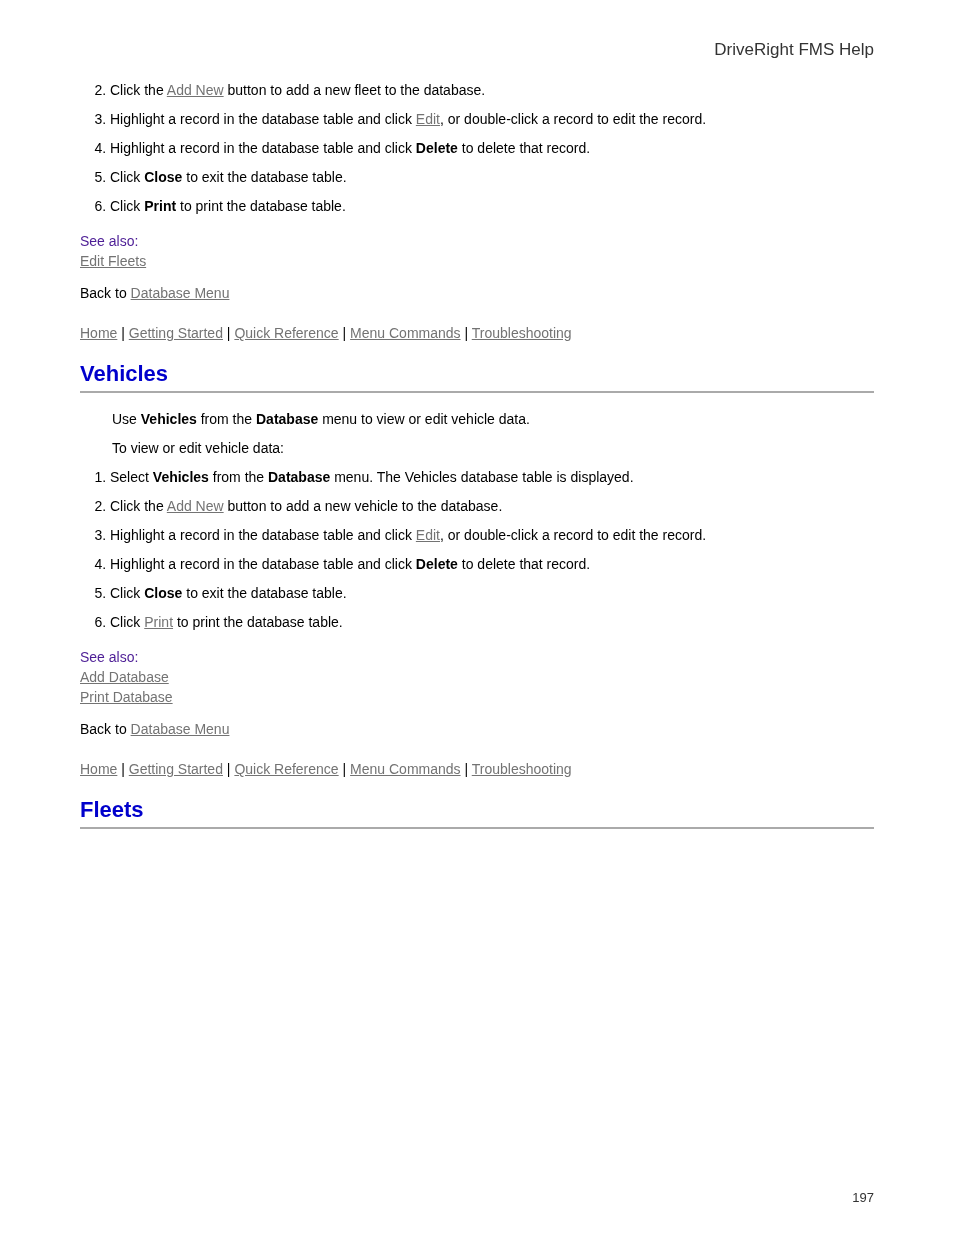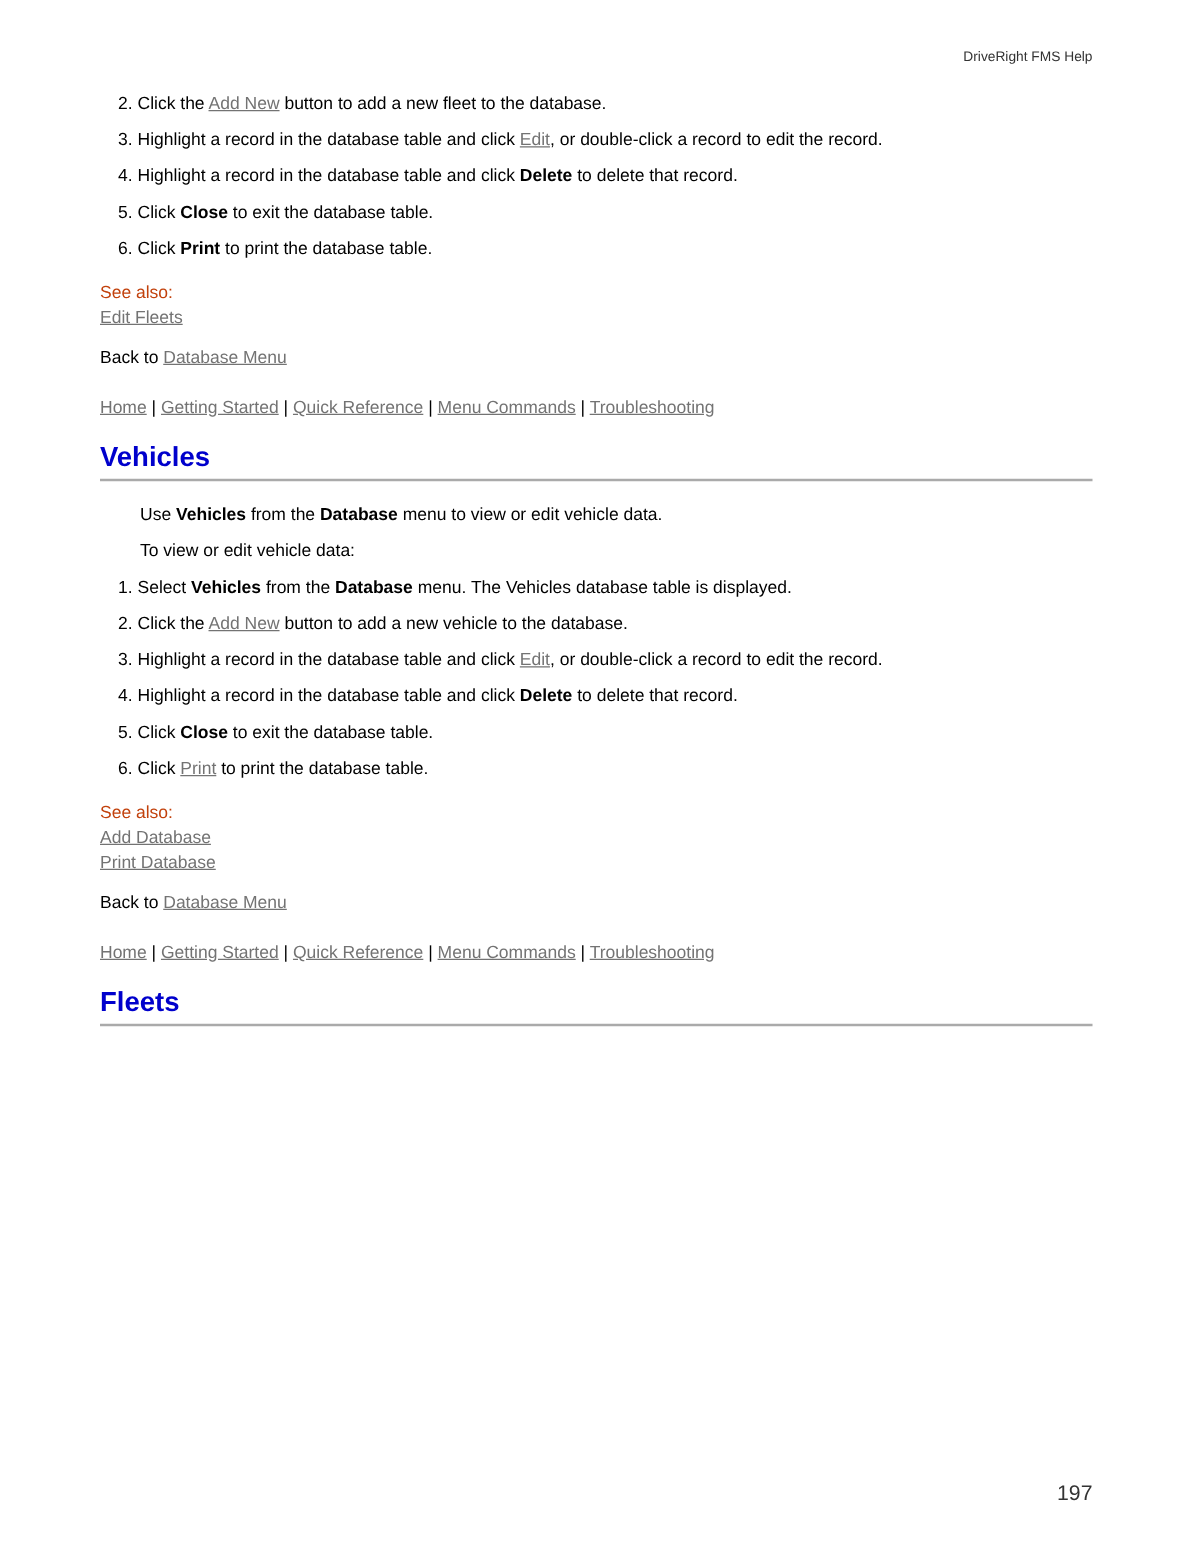--- a/index.html
+++ b/index.html
@@ -10,39 +10,39 @@
       background: #fff;
       width: 954px;
       min-height: 1235px;
       position: relative;
     }
     .page-container {
       padding: 40px 80px 60px 80px;
     }
     .header-right {
       text-align: right;
-      font-size: 11px;
+      font-size: 17px;
       color: #333;
       margin-bottom: 20px;
     }
     .content-section {
       margin-bottom: 10px;
     }
     ol {
       margin-left: 30px;
       margin-bottom: 10px;
     }
     ol li {
       margin-bottom: 8px;
       line-height: 1.5;
     }
     .see-also {
       margin-top: 16px;
       margin-bottom: 4px;
-      color: #c2410c;
+      color: #4c1d95;
     }
     .link-blue {
       color: #737373;
       text-decoration: underline;
       cursor: pointer;
     }
     .back-to {
       margin-top: 16px;
       margin-bottom: 10px;
     }
@@ -77,21 +77,21 @@
     }
     .see-also-links a {
       display: block;
       margin-bottom: 4px;
     }
     b { font-weight: bold; }
     .page-number {
       position: absolute;
       bottom: 30px;
       right: 80px;
-      font-size: 17px;
+      font-size: 13px;
       color: #333;
     }
     .section-block {
       margin-bottom: 10px;
     }
   </style>
 </head>
 <body>
 
 <div class="page-container">

